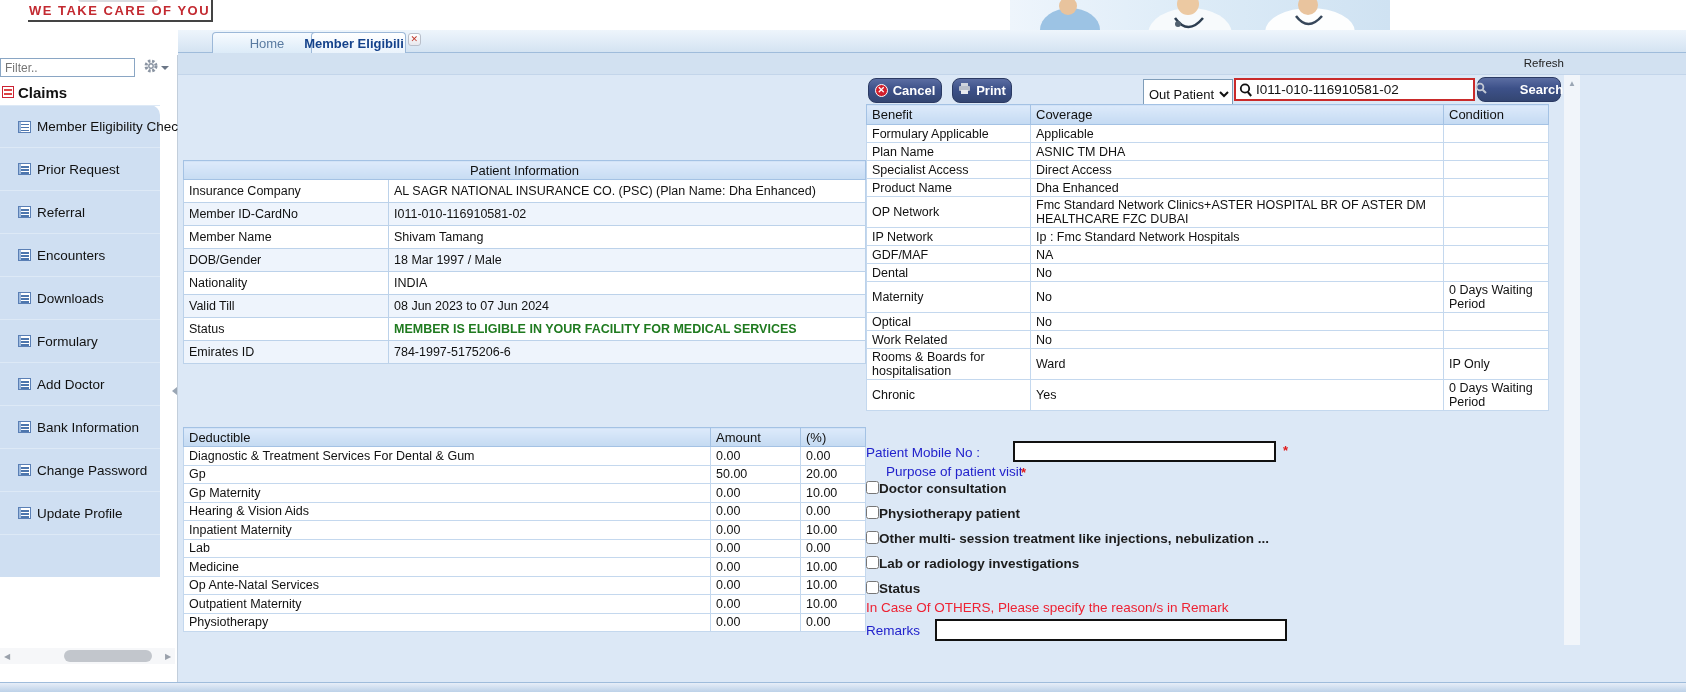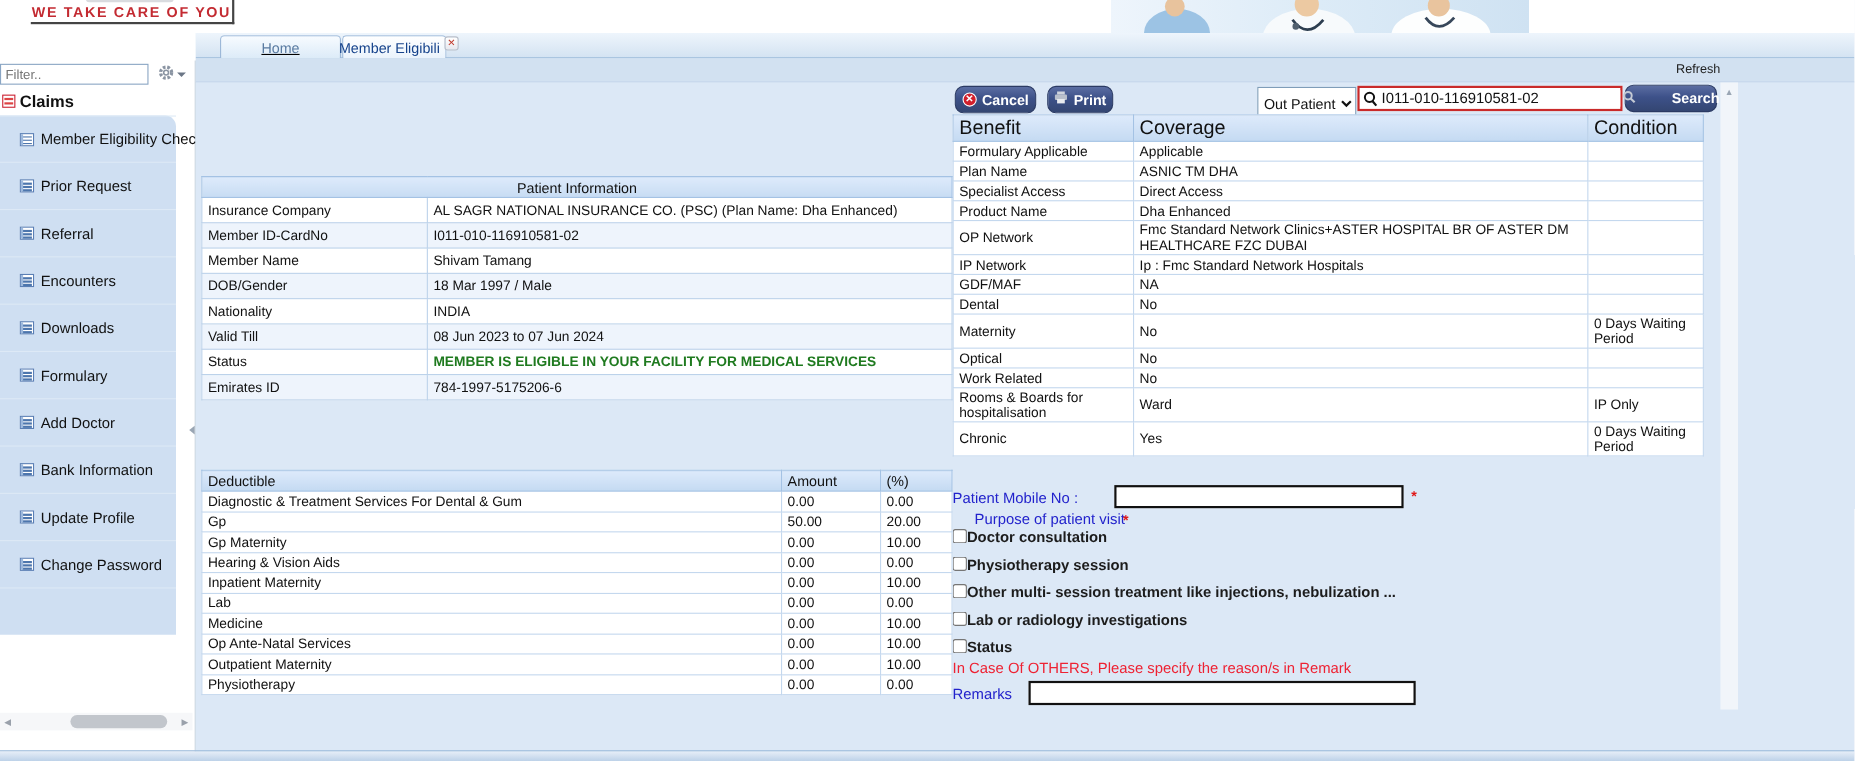--- a/index.html
+++ b/index.html
@@ -39,24 +39,24 @@
   
   .h-scroll { position:absolute; left:0; top:593px; width:175px; height:16px; background:#f6f7f9; display:flex; align-items:center; }
   .h-scroll .arr { width:14px; height:16px; display:flex; align-items:center; justify-content:center; color:#9aa1ab; font-size:8px; cursor:pointer; }
   .h-scroll .track { flex:1; height:16px; position:relative; }
   .h-scroll .thumb { position:absolute; left:50px; top:2px; width:88px; height:12px; background:#c2c6cc; border-radius:6px; cursor:pointer; }
 
   
   .main { position:absolute; left:178px; top:30px; width:1508px; height:662px; background:#dce8f6; }
   .tabbar { position:absolute; left:0; top:0; width:1508px; height:23px; background:linear-gradient(#eef5fc,#d4e3f2); border-bottom:1px solid #9fbcdb; }
   .tab { position:absolute; top:2px; height:21px; border:1px solid #9cb8d8; border-bottom:none; border-radius:4px 4px 0 0; display:flex; align-items:center; justify-content:center; gap:4px; cursor:pointer; }
-  .tab-home { left:22px; width:110px; background:linear-gradient(#f7fbff,#dcebf8);text-decoration:underline; }
+  .tab-home { left:34px; width:110px; background:linear-gradient(#f7fbff,#dcebf8); }
   .tab-home .tab-label { color:#5a7ba1; font-size:13px; }
   .tab-active { left:133px; width:95px; background:linear-gradient(#ffffff,#eaf3fc); }
-  .tab-active .tab-label { color:#15428b; font-size:13px; font-weight:normal; white-space:nowrap; }
+  .tab-active .tab-label { color:#15428b; font-size:13px; font-weight:bold; white-space:nowrap; }
   .tab-close { width:13px; height:13px; margin-top:-8px; margin-right:-8px; border:1px solid #b9bfca; border-radius:3px; background:linear-gradient(#fff,#e8e8ee); color:#c0392b; font-size:9px; line-height:11px; text-align:center; cursor:pointer; flex:0 0 auto; }
   .subband { position:absolute; left:0; top:23px; width:1508px; height:22px; background:#d2e1f1; border-bottom:1px solid #c3d5ea; }
   .refresh { position:absolute; right:122px; top:4px; font-size:11.5px; color:#222; cursor:pointer; }
 
   .content { position:absolute; left:0; top:45px; width:1508px; height:617px; background:#dce8f6; }
 
   
   .btn-navy { position:absolute; height:25px; background:linear-gradient(#5b6da2,#3d5189 45%,#344672); border:1px solid #2b3a63; border-radius:8px; color:#fff; font-size:13px; font-weight:bold; display:flex; align-items:center; justify-content:center; gap:5px; cursor:pointer; font-family:"Liberation Sans",sans-serif; }
   .btn-cancel { left:690px; top:3px; width:74px; }
   .btn-print { left:774px; top:3px; width:60px; }
@@ -65,21 +65,21 @@
   .visit-select { position:absolute; left:965px; top:4px; width:90px; height:30px; border:1px solid #7f9db9; background:#fff; font-size:13px; font-family:"Liberation Sans",sans-serif; color:#111; padding:0 1px; }
   .search-box { position:absolute; left:1056px; top:3px; width:241px; height:23px; background:#fff; border:2px solid #c92a2a; display:flex; align-items:center; }
   .search-box input { border:none; outline:none; flex:1; font-size:13.5px; font-family:"Liberation Sans",sans-serif; color:#111; padding:0 2px; }
 
   
   table { border-collapse:collapse; table-layout:fixed; background:#fff; }
   td, th { font-size:12.5px; color:#111; padding:1px 5px; overflow:hidden; text-align:left; font-weight:normal; vertical-align:middle; }
 
   
   .benefit-table { position:absolute; left:688px; top:29px; width:682px; border:1px solid #8fb2d9; }
-  .benefit-table th { background:linear-gradient(#ddeafb,#c4daf2); border:1px solid #a4c2e4; height:20px; font-size:18px; }
+  .benefit-table th { background:linear-gradient(#ddeafb,#c4daf2); border:1px solid #a4c2e4; height:20px; font-size:13px; }
   .benefit-table td { border:1px solid #c4d8ee; height:18px; }
 
   
   .patient-table { position:absolute; left:5px; top:85px; width:682px; border:1px solid #8fb2d9;padding-left:25px; }
   .patient-table .title-row td { background:linear-gradient(#ddeafb,#c7dcf3); text-align:center; height:19px; border:1px solid #a4c2e4; font-size:13px; }
   .patient-table td { border:1px solid #bcd2ea; height:23px; }
   .patient-table tr.alt td { background:#eef4fc; }
   .status-val { color:#1f7a1f; font-weight:bold; }
 
   
@@ -181,25 +181,25 @@
         <div class="menu-item">
           <span class="doc-icon"></span>
           <span class="label">Add Doctor</span>
         </div>
         <div class="menu-item">
           <span class="doc-icon"></span>
           <span class="label">Bank Information</span>
         </div>
         <div class="menu-item">
           <span class="doc-icon"></span>
+          <span class="label">Change Password</span>
+        </div>
+        <div class="menu-item">
+          <span class="doc-icon"></span>
           <span class="label">Update Profile</span>
-        </div>
-        <div class="menu-item">
-          <span class="doc-icon"></span>
-          <span class="label">Change Password</span>
         </div>
       </div>
     <div class="collapse-arrow"></div>
     <div class="h-scroll">
       <div class="arr">◀</div>
       <div class="track">
         <div class="thumb"></div>
       </div>
       <div class="arr">▶</div>
     </div>
@@ -460,21 +460,21 @@
       <span class="lbl-blue" style="left:688px; top:389px;padding-left:20px;">Purpose of patient visit</span>
       <span class="req" style="left:843px; top:390px;">*</span>
 
       <div id="purpose-options">
           <div class="chk-row" style="top: 406px;">
             <input type="checkbox" style="">
             <span class="chk-label">Doctor consultation</span>
           </div>
           <div class="chk-row" style="top: 431px;">
             <input type="checkbox" style="">
-            <span class="chk-label">Physiotherapy session</span>
+            <span class="chk-label">Physiotherapy patient</span>
           </div>
           <div class="chk-row" style="top: 456px;">
             <input type="checkbox" style="">
             <span class="chk-label">Other multi- session treatment like injections, nebulization ...</span>
           </div>
           <div class="chk-row" style="top: 481px;">
             <input type="checkbox" style="">
             <span class="chk-label">Lab or radiology investigations</span>
           </div>
           <div class="chk-row" style="top: 506px;">

